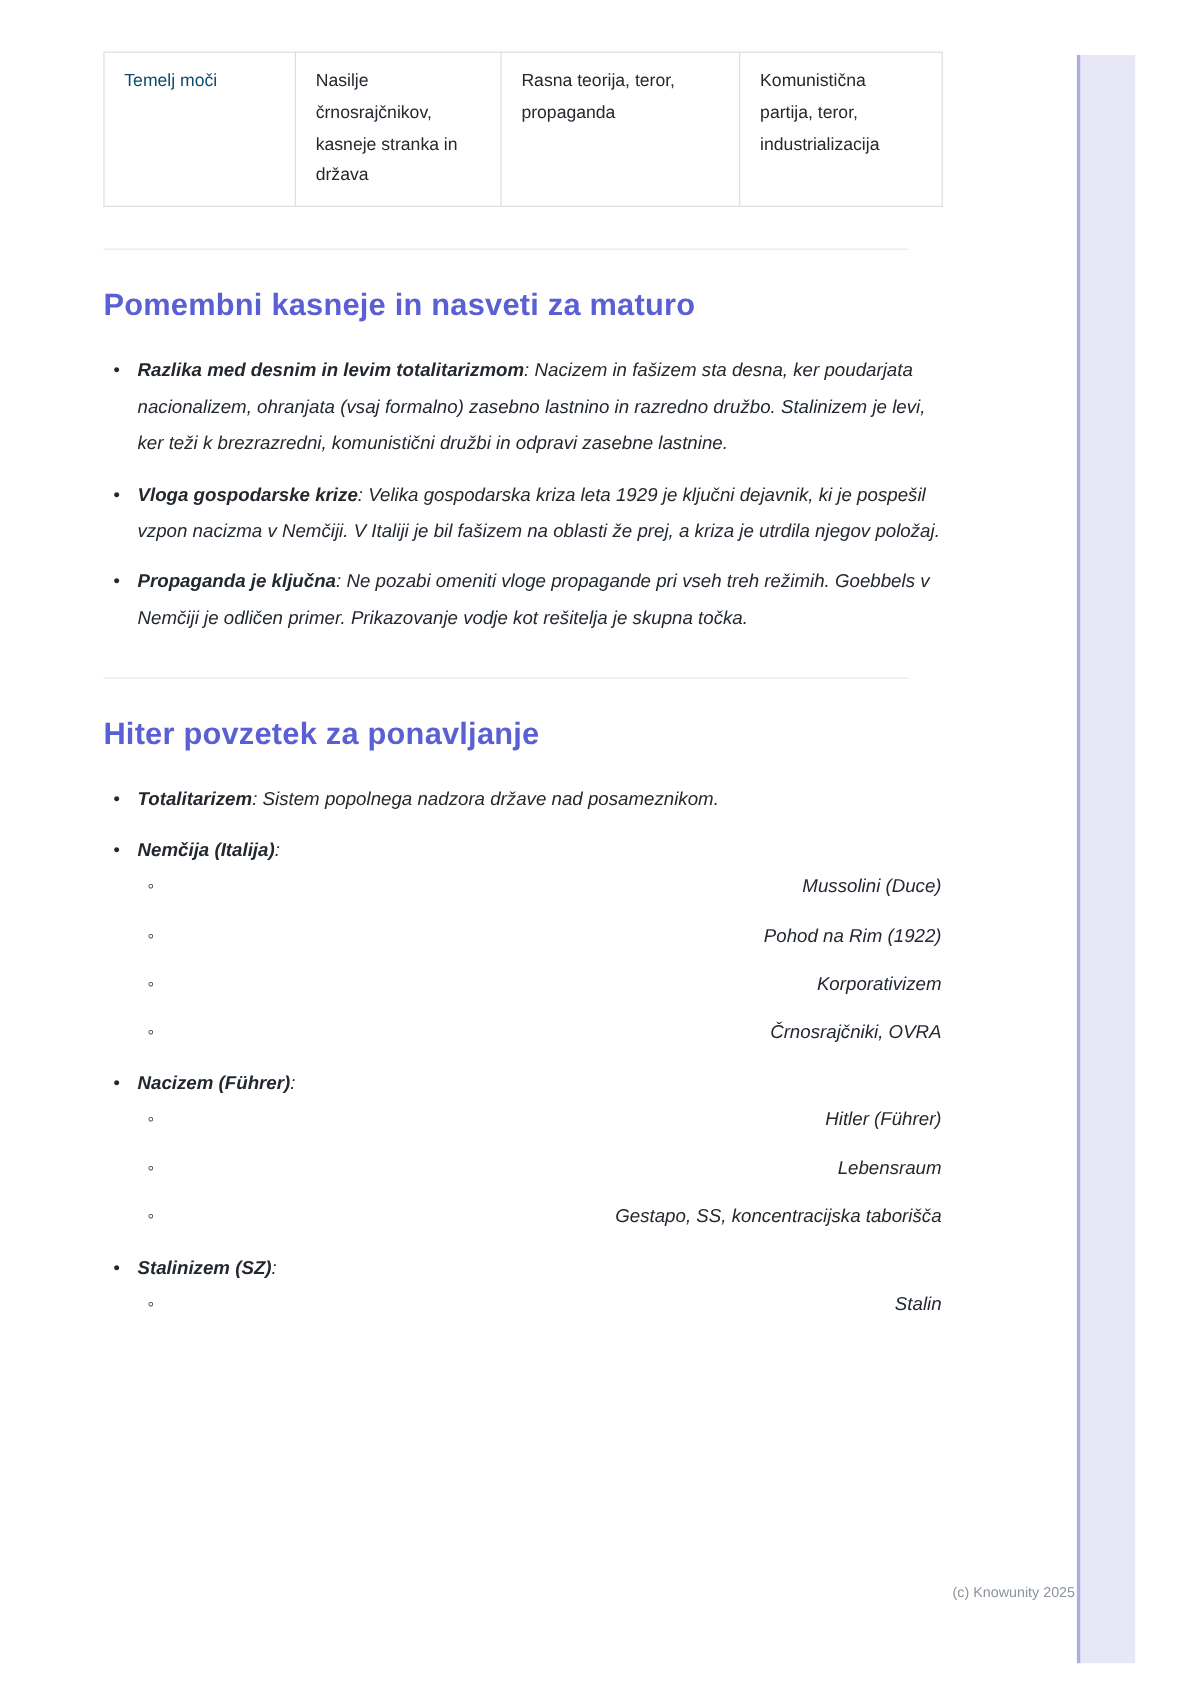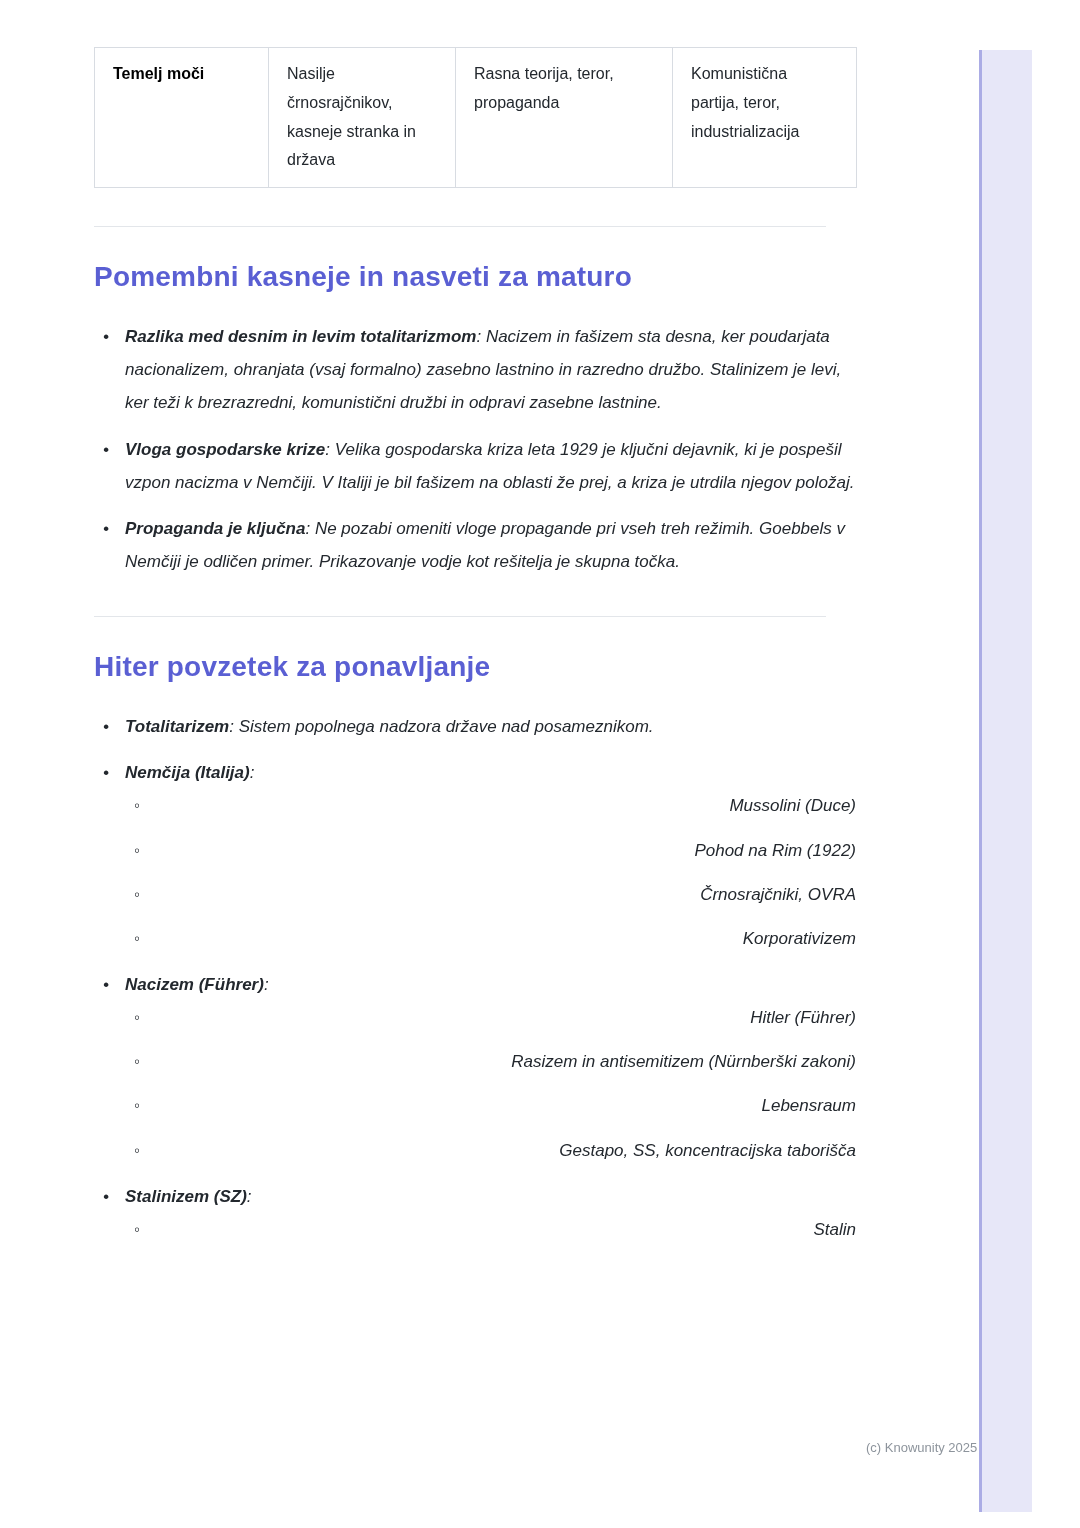--- a/index.html
+++ b/index.html
@@ -39,21 +39,21 @@
     font-size: 16px;
     line-height: 1.8;
     color: #23282e;
   }
   .cmp-table td {
     border: 1px solid #d8dce2;
     vertical-align: top;
     padding: 12px 18px;
     overflow: hidden;
   }
-  .row-label { font-weight: 700; color: #000000; }
+  .row-label { font-weight: 400; color: #0c4a6e; }
   .divider {
     border: none;
     border-top: 1px solid #e3e6ea;
     margin: 38px 0 0 0;
     width: 732px;
   }
   .section-title {
     margin: 32px 0 0 0;
     font-size: 28px;
     line-height: 1.25;
@@ -153,29 +153,28 @@
 
     <ul class="bullets">
       <li>
         <span class="lead">Totalitarizem</span><span>: Sistem popolnega nadzora države nad posameznikom.</span>
       </li>
       <li>
         <span class="lead">Nemčija (Italija)</span><span>:</span>
         <ul class="subs">
           <li>Mussolini (Duce)</li>
           <li>Pohod na Rim (1922)</li>
+          <li>Korporativizem</li>
           <li>Črnosrajčniki, OVRA</li>
-          <li>Korporativizem</li>
         </ul>
       </li>
       <li>
         <span class="lead">Nacizem (Führer)</span><span>:</span>
         <ul class="subs">
           <li>Hitler (Führer)</li>
-          <li>Rasizem in antisemitizem (Nürnberški zakoni)</li>
           <li>Lebensraum</li>
           <li>Gestapo, SS, koncentracijska taborišča</li>
         </ul>
       </li>
       <li>
         <span class="lead">Stalinizem (SZ)</span><span>:</span>
         <ul class="subs">
           <li>Stalin</li>
         </ul>
       </li>

